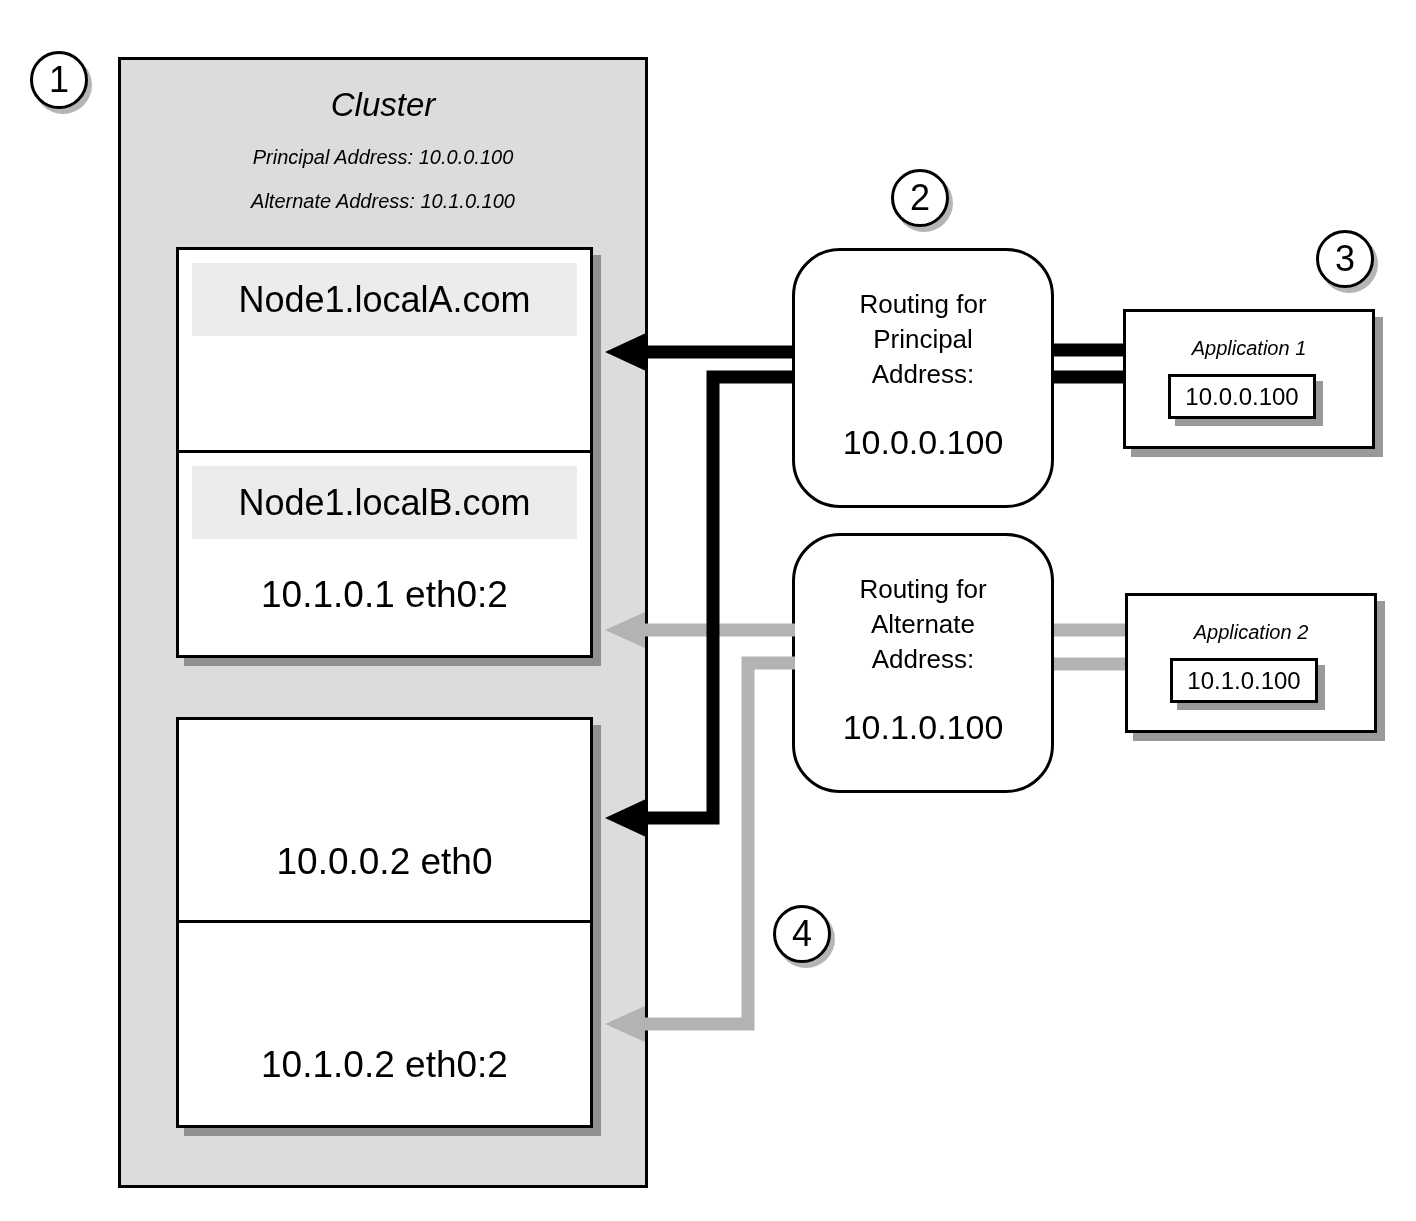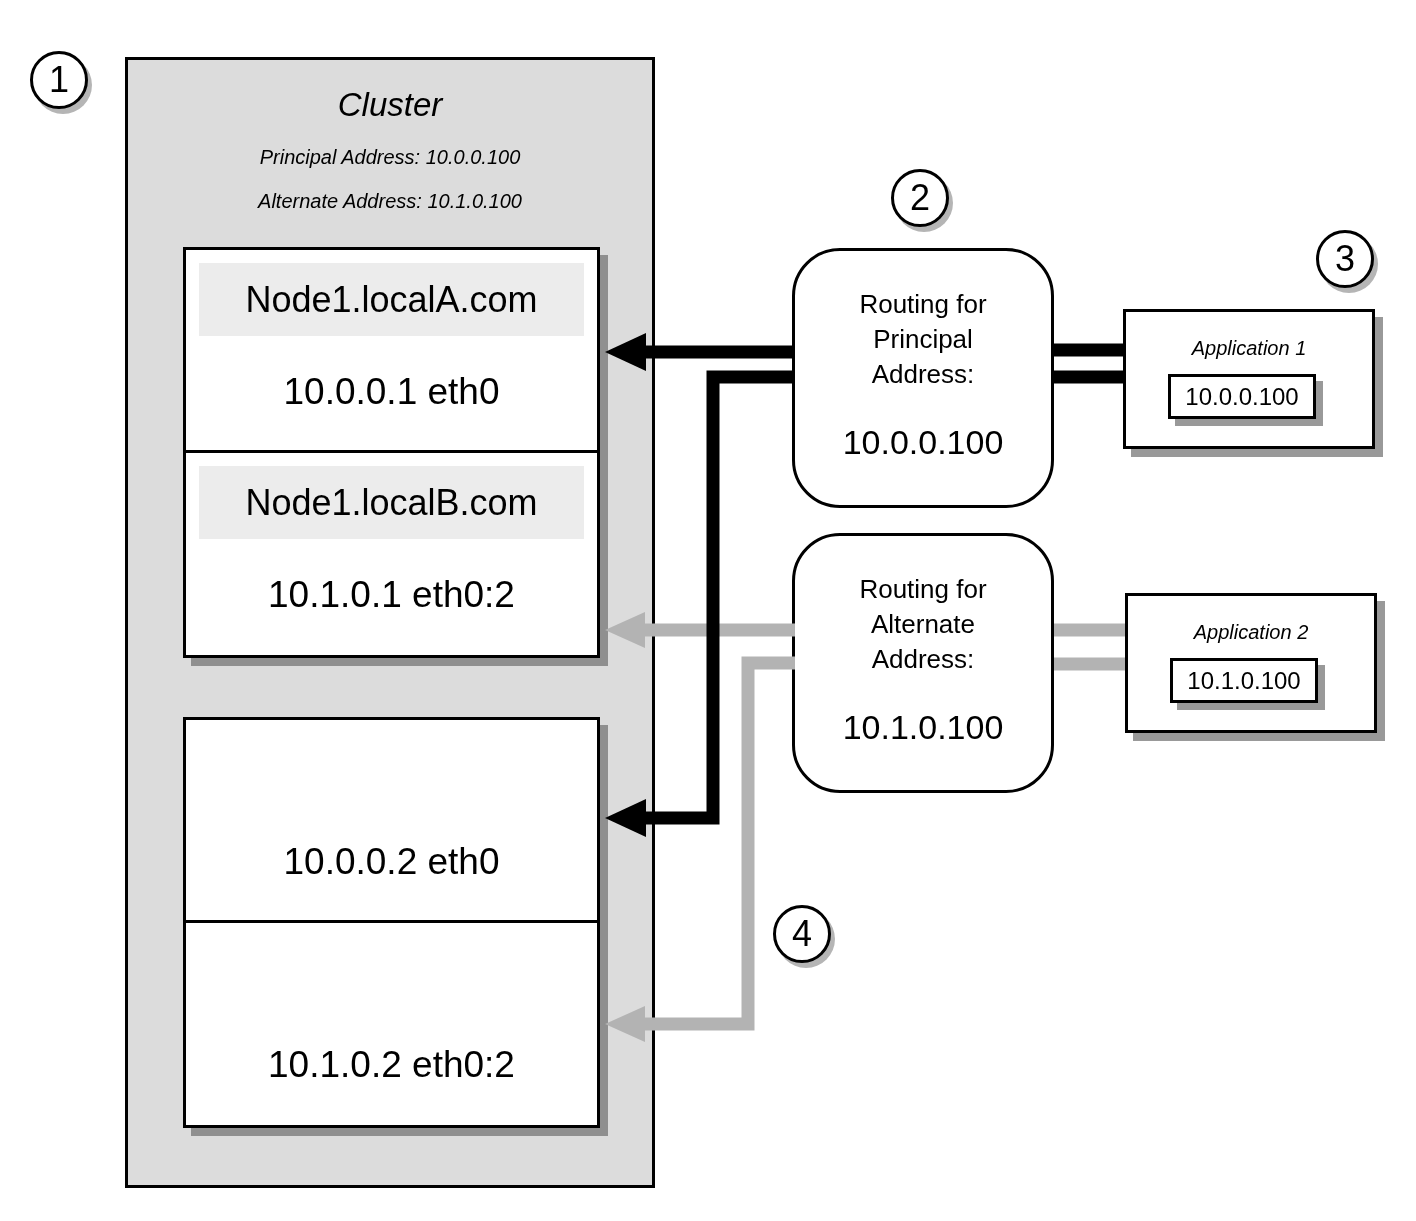--- a/index.html
+++ b/index.html
@@ -23,21 +23,21 @@
     display:flex;align-items:center;justify-content:center;
     font-size:36px;line-height:1;z-index:20;
   }
   .badge-1{left:30px;top:51px;}
   .badge-2{left:891px;top:169px;}
   .badge-3{left:1316px;top:230px;}
   .badge-4{left:773px;top:905px;}
 
   
   .cluster{
-    position:absolute;left:125px;top:57px;width:530px;height:1131px;
+    position:absolute;left:118px;top:57px;width:530px;height:1131px;
     background:var(--cluster-bg);border:3px solid var(--box-border);z-index:1;
   }
   .cluster-title{
     position:absolute;left:0;top:26px;width:100%;text-align:center;
     font-style:italic;font-size:33px;
   }
   .cluster-sub{
     position:absolute;left:0;width:100%;text-align:center;
     font-style:italic;font-size:20px;
   }
@@ -148,21 +148,20 @@
   <div class="badge badge-3">3</div>
   <div class="badge badge-4">4</div>
 
   <div class="cluster">
     <div class="cluster-title">Cluster</div>
     <div class="cluster-sub principal">Principal Address: 10.0.0.100</div>
     <div class="cluster-sub alternate">Alternate Address: 10.1.0.100</div>
 
     <div class="node node-1">
       <div class="band band-a">Node1.localA.com</div>
-      <div class="addr addr-a">10.0.0.1 eth0</div>
       <div class="node-divider"></div>
       <div class="band band-b">Node1.localB.com</div>
       <div class="addr addr-b">10.1.0.1 eth0:2</div>
     </div>
 
     <div class="node node-2">
       <div class="addr addr-a">10.0.0.2 eth0</div>
       <div class="node-divider"></div>
       <div class="addr addr-b">10.1.0.2 eth0:2</div>
     </div>

